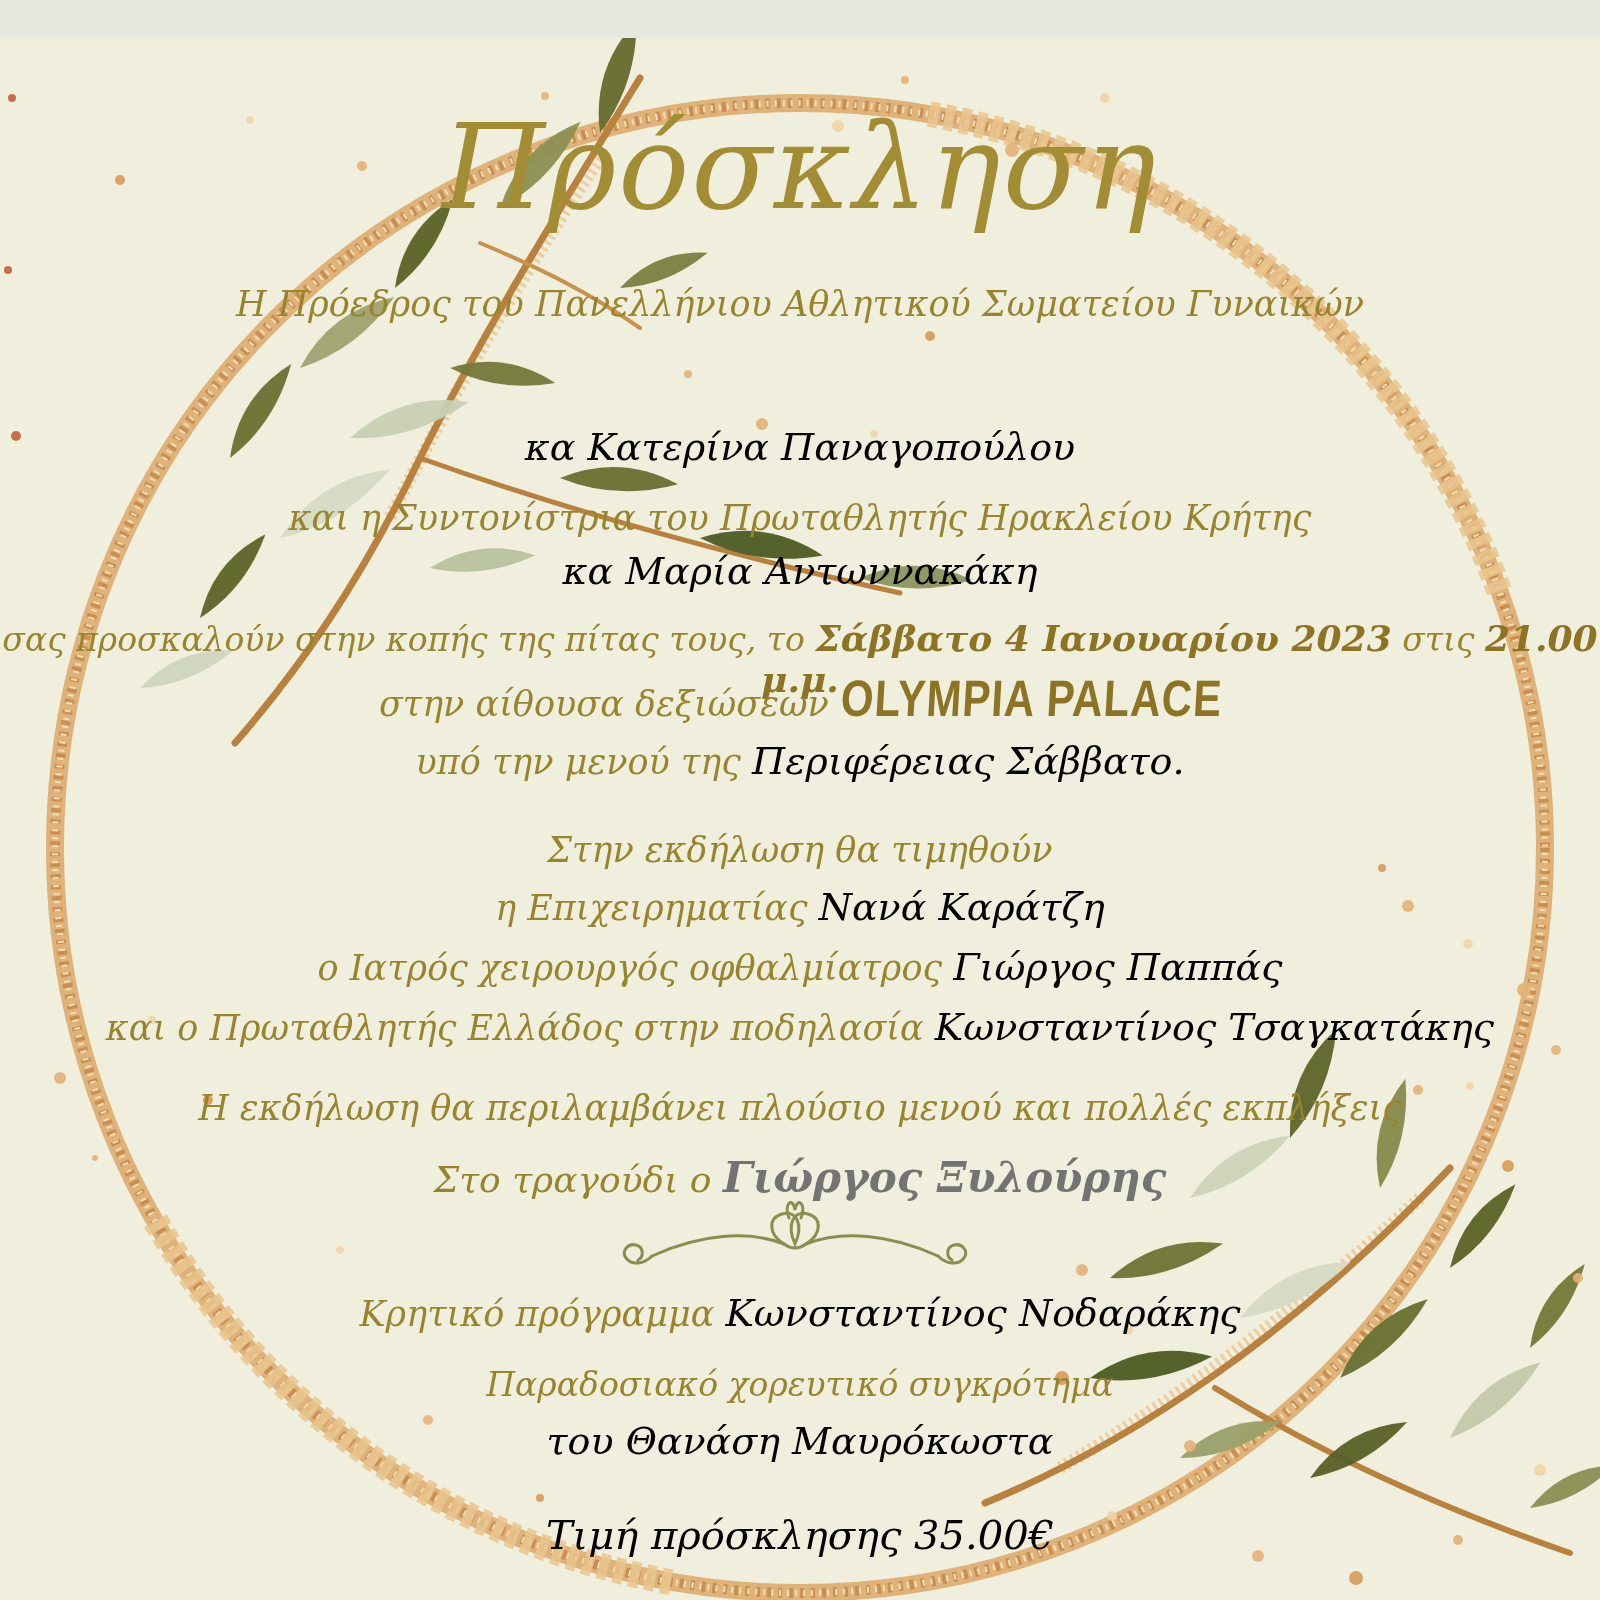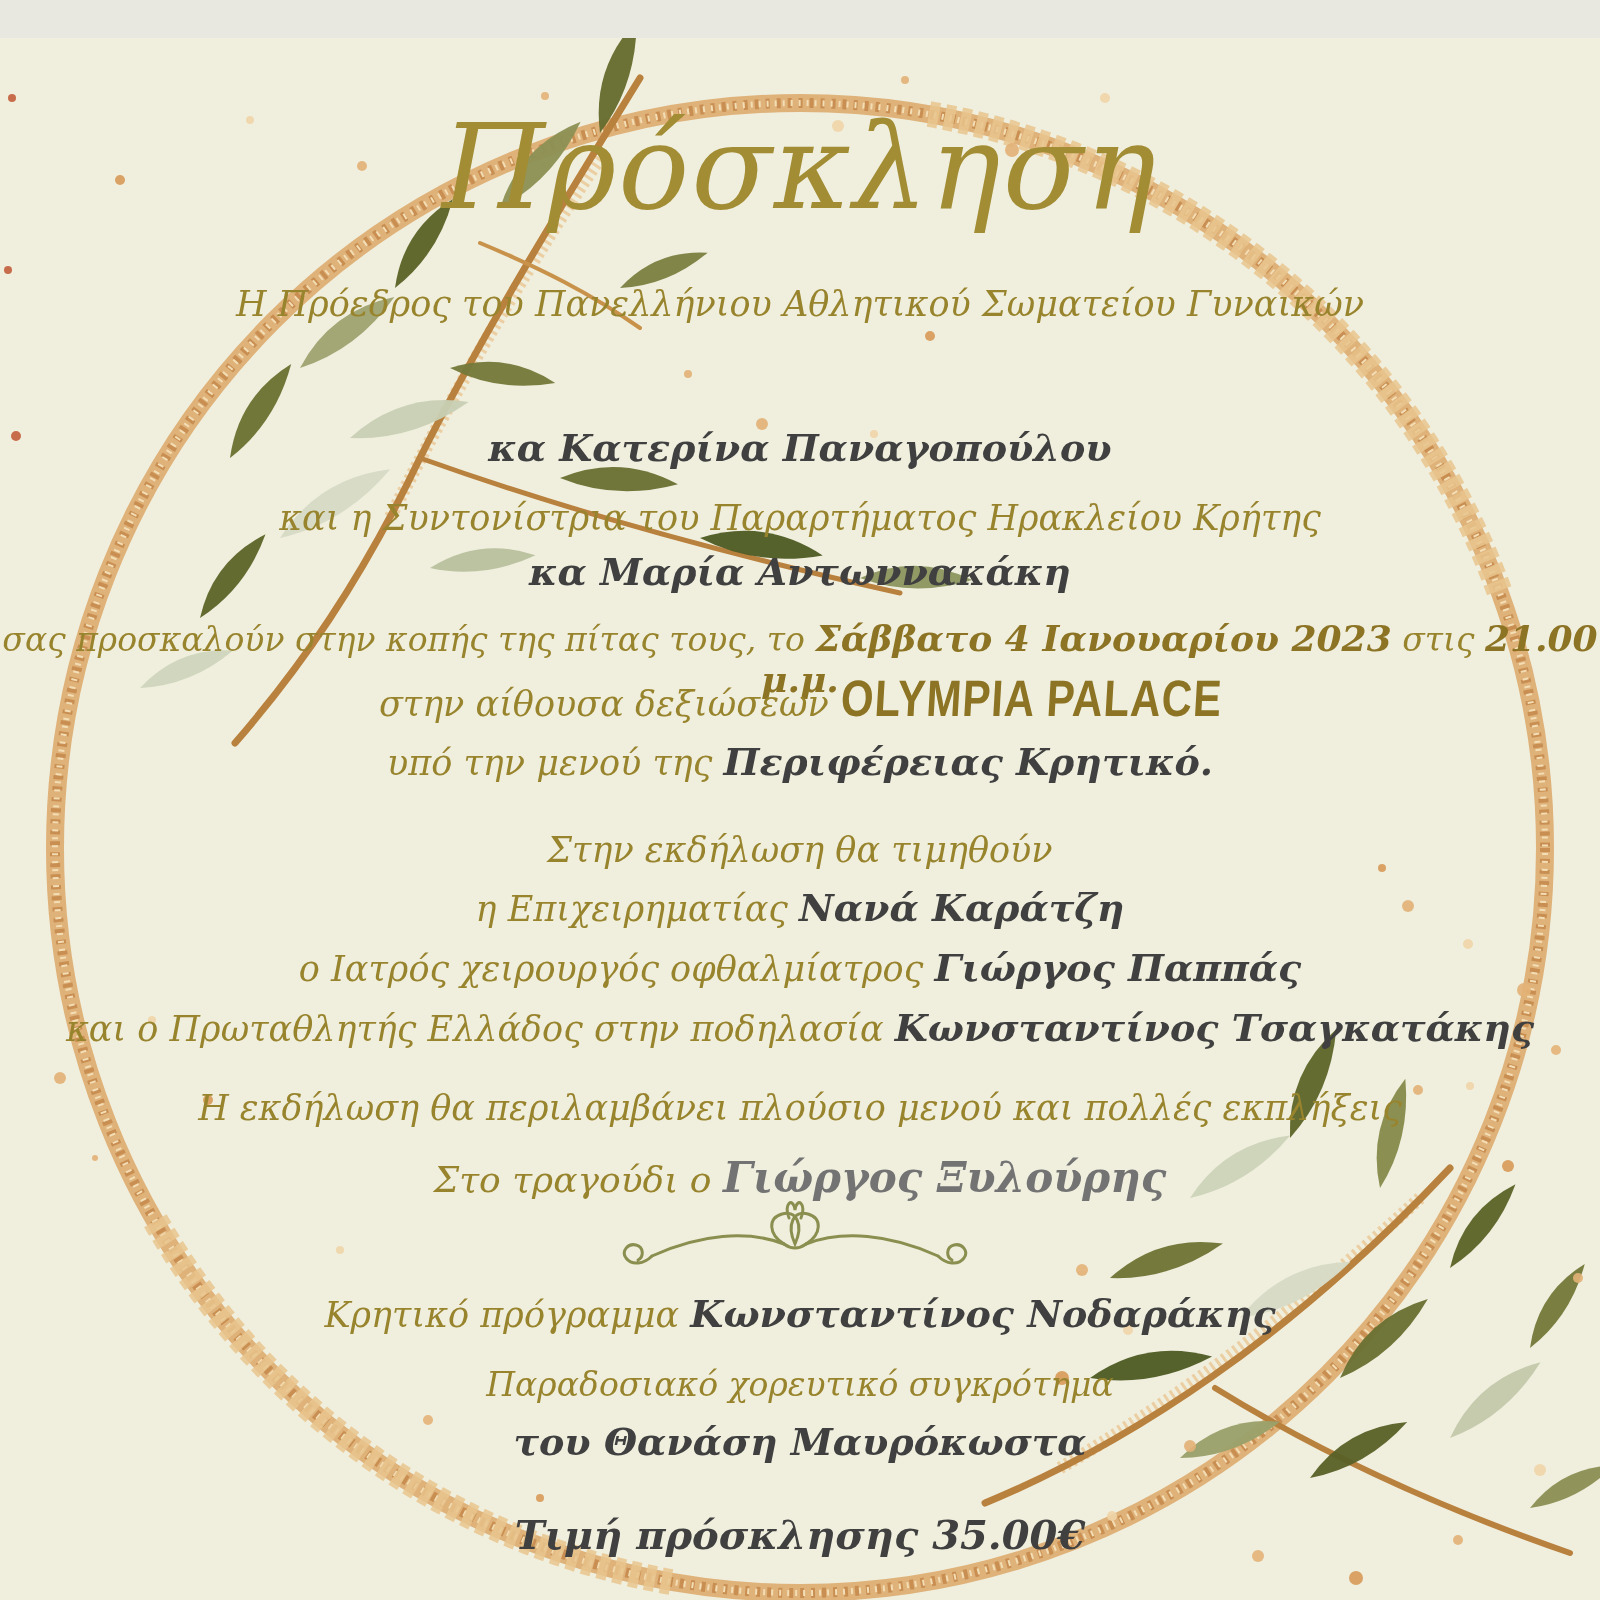--- a/index.html
+++ b/index.html
@@ -5,21 +5,21 @@
   html,body{margin:0;padding:0;background:#e8e8e0;}
   .card{position:relative;width:1600px;height:1600px;background:#f0efde;overflow:hidden;
         font-family:"DejaVu Serif",serif;margin-top:38px;}
   svg.decor{position:absolute;left:0;top:0;z-index:1;}
   .line{position:absolute;left:0;width:1600px;text-align:center;font-style:italic;
         color:#99842e;z-index:2;line-height:1.15;}
   .t33{font-size:33px}
   .t35{font-size:35px}
   .t36{font-size:36px}
   .b{font-weight:bold;color:#8c7424;}
-  .bn{font-weight:bold;color:#404040;font-size:38px;}
+  .bn{font-weight:normal;color:#000000;font-size:38px;}
   .bn42{font-weight:bold;color:#737373;font-size:42px;}
   .title{font-size:118px;color:#a28d34;letter-spacing:2px;}
   .org{font-size:54px;font-style:normal;font-family:"DejaVu Sans",sans-serif;
        letter-spacing:8px;color:#8f7c28;}
   .org-inner{display:inline-block;transform:scaleY(1.22);transform-origin:center;}
   .venue-name{font-family:"Liberation Sans",sans-serif;font-style:normal;font-weight:700;
        font-size:42px;letter-spacing:1px;display:inline-block;color:#8c7424;
        transform:scaleY(1.22) skewX(-4deg);transform-origin:60% 80%;}
   .lf{opacity:.96;}
 </style>
@@ -133,29 +133,29 @@
     </g>
   </svg>
 
   <div class="line title" style="top:62px">Πρόσκληση</div>
 
   <div class="line t35" style="top:246px">Η Πρόεδρος του Πανελλήνιου Αθλητικού Σωματείου Γυναικών</div>
 
 
   <div class="line bn" style="top:388px">κα Κατερίνα Παναγοπούλου</div>
 
-  <div class="line t35" style="top:460px">και η Συντονίστρια του Παραρτήματος Ηρακλείου Κρήτης</div>
+  <div class="line t35" style="top:460px">και η Συντονίστρια του Πρωταθλητής Ηρακλείου Κρήτης</div>
 
   <div class="line bn" style="top:512px">κα Μαρία Αντωννακάκη</div>
 
   <div class="line t33" style="top:580px"><span>σας προσκαλούν στην κοπής της πίτας τους, το </span><span class="b t36">Σάββατο 4 Ιανουαρίου 2023</span><span> στις </span><span class="b t36">21.00 μ.μ.</span></div>
 
   <div class="line t35" style="top:640px"><span>στην αίθουσα δεξιώσεων </span><span class="venue-name">OLYMPIA PALACE</span></div>
 
-  <div class="line t35" style="top:702px"><span>υπό την μενού της </span><span class="bn">Περιφέρειας Κρητικό.</span></div>
+  <div class="line t35" style="top:702px"><span>υπό την μενού της </span><span class="bn">Περιφέρειας Σάββατο.</span></div>
 
   <div class="line t35" style="top:792px">Στην εκδήλωση θα τιμηθούν</div>
 
   <div class="line t35" style="top:848px"><span>η Επιχειρηματίας </span><span class="bn">Νανά Καράτζη</span></div>
 
   <div class="line t35" style="top:908px"><span>ο Ιατρός χειρουργός οφθαλμίατρος </span><span class="bn">Γιώργος Παππάς</span></div>
 
   <div class="line t35" style="top:968px"><span>και ο Πρωταθλητής Ελλάδος στην ποδηλασία </span><span class="bn">Κωνσταντίνος Τσαγκατάκης</span></div>
 
   <div class="line t35" style="top:1050px">Η εκδήλωση θα περιλαμβάνει πλούσιο μενού και πολλές εκπλήξεις</div>

